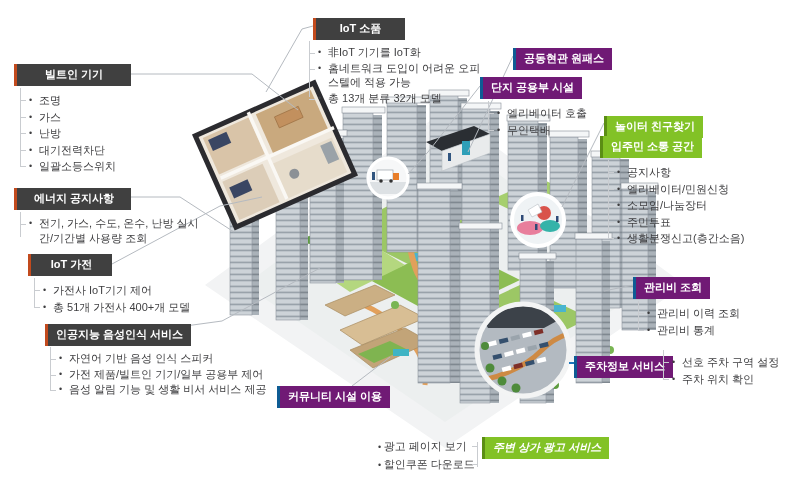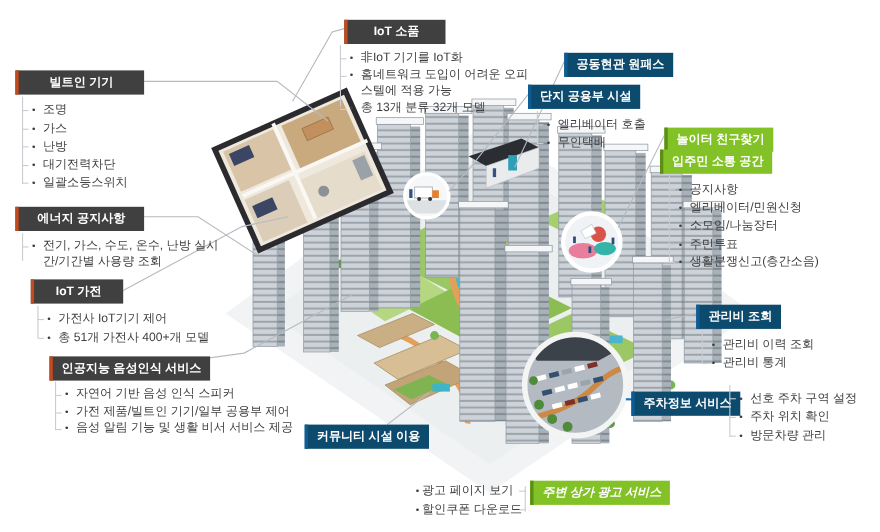--- a/index.html
+++ b/index.html
@@ -4,21 +4,21 @@
 <style>
   html,body{margin:0;padding:0;background:#fff;}
   .canvas{position:relative;width:800px;height:484px;background:#ffffff;overflow:hidden;
           font-family:"Liberation Sans","DejaVu Sans",sans-serif;}
   .illus{position:absolute;left:190px;top:50px;width:500px;height:400px;z-index:0;}
   .leaders{position:absolute;left:0;top:0;width:800px;height:484px;z-index:1;pointer-events:none;}
   .co{position:absolute;z-index:2;}
   .hd{display:inline-block;box-sizing:border-box;color:#fff;font-size:11px;font-weight:bold;
       text-align:center;padding:3px 8px 4px 8px;white-space:nowrap;border-left:3px solid;}
   .o{background:#404040;border-left-color:#C24A1D;}
-  .b{background:#0c4a6e;border-left-color:#0E5C94;}
+  .b{background:#701a75;border-left-color:#0E5C94;}
   .g{background:#82C226;border-left-color:#5B8E14;}
   ul.bl{list-style:none;position:relative;margin:6px 0 0 14px;padding:0;}
   ul.bl::before{content:"";position:absolute;left:-8px;top:-4px;bottom:8px;border-left:1px solid #C9CCD0;}
   ul.bl li{position:relative;padding-left:11px;font-size:11px;font-weight:500;color:#3E3E40;
            line-height:16.5px;white-space:nowrap;}
   ul.bl li::before{content:"•";position:absolute;left:1px;top:0;font-size:9px;color:#3E3E40;}
   ul.bl li::after{content:"";position:absolute;left:-8px;top:8px;width:6px;height:1px;background:#C9CCD0;}
   
   #c-builtin{left:14px;top:64px;} #c-builtin .hd{min-width:117px;}
   #c-energy{left:14px;top:188px;} #c-energy .hd{min-width:117px;}
@@ -374,21 +374,20 @@
       <li>관리비 이력 조회</li>
       <li>관리비 통계</li>
     </ul>
   </div>
 
   <div class="co" id="c-parking">
     <div class="hd b">주차정보 서비스</div>
     <ul class="bl">
       <li>선호 주차 구역 설정</li>
       <li>주차 위치 확인</li>
-      <li>방문차량 관리</li>
     </ul>
   </div>
 
   <div class="co" id="c-community">
     <div class="hd b">커뮤니티 시설 이용</div>
   </div>
 
   <div class="co" id="c-storead">
     <ul class="blr">
       <li>광고 페이지 보기</li>

